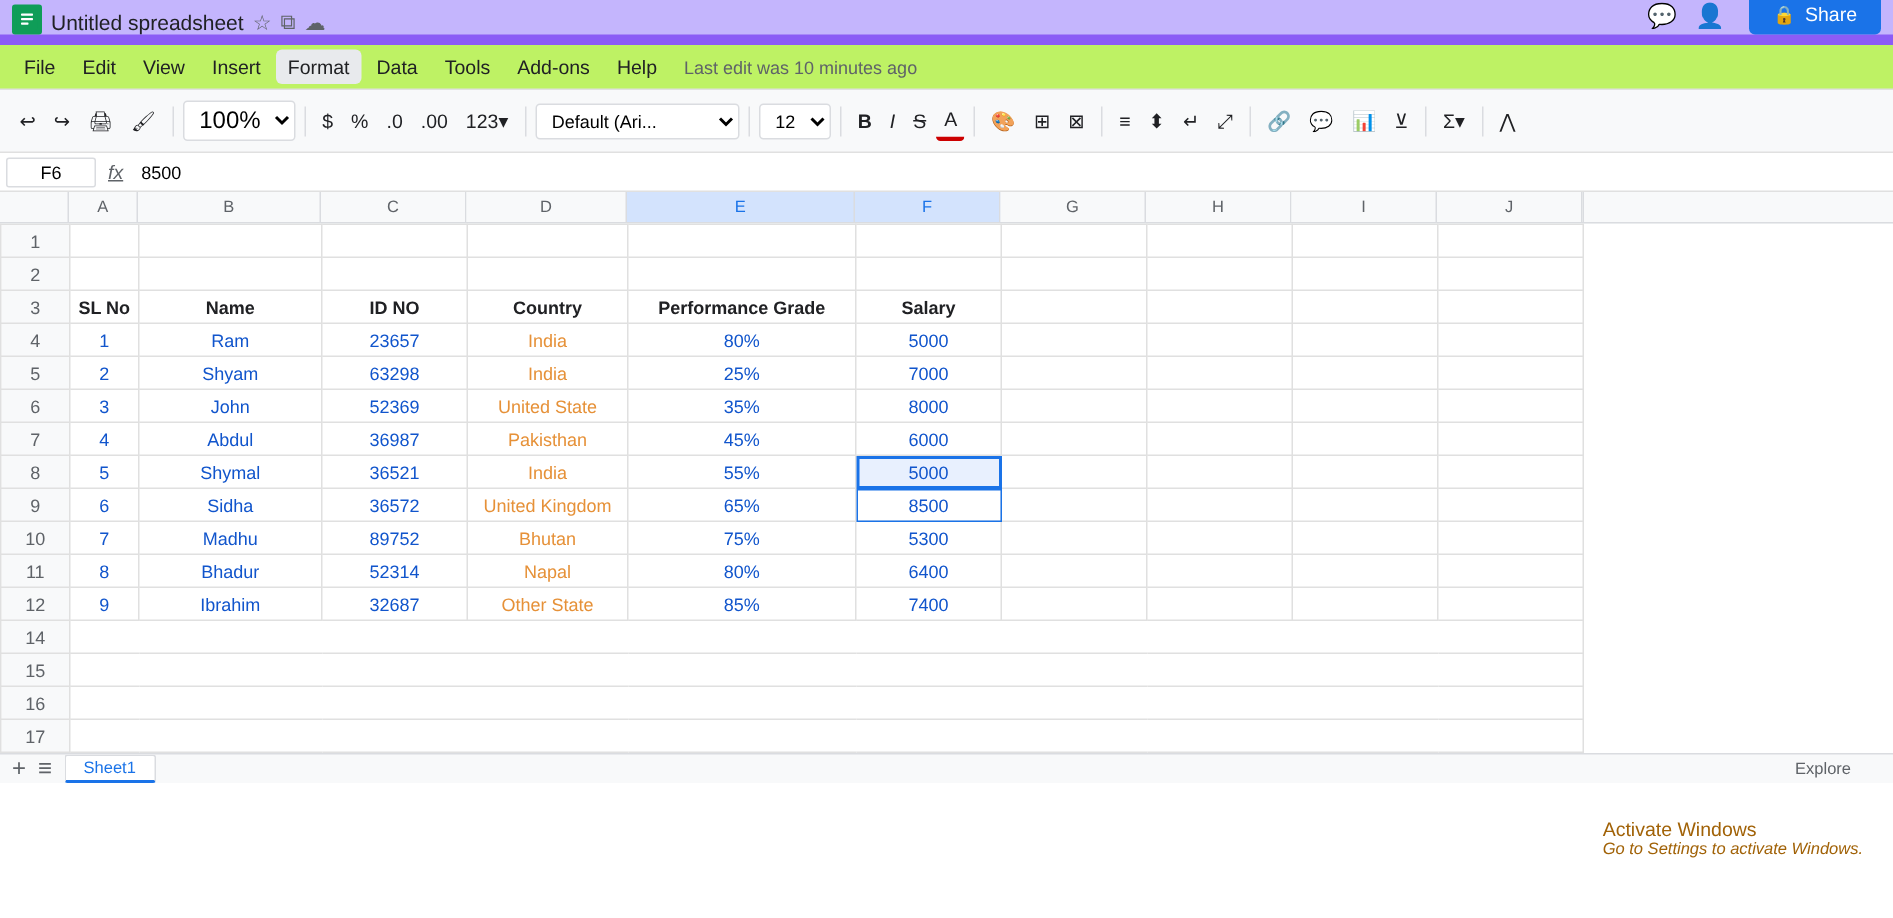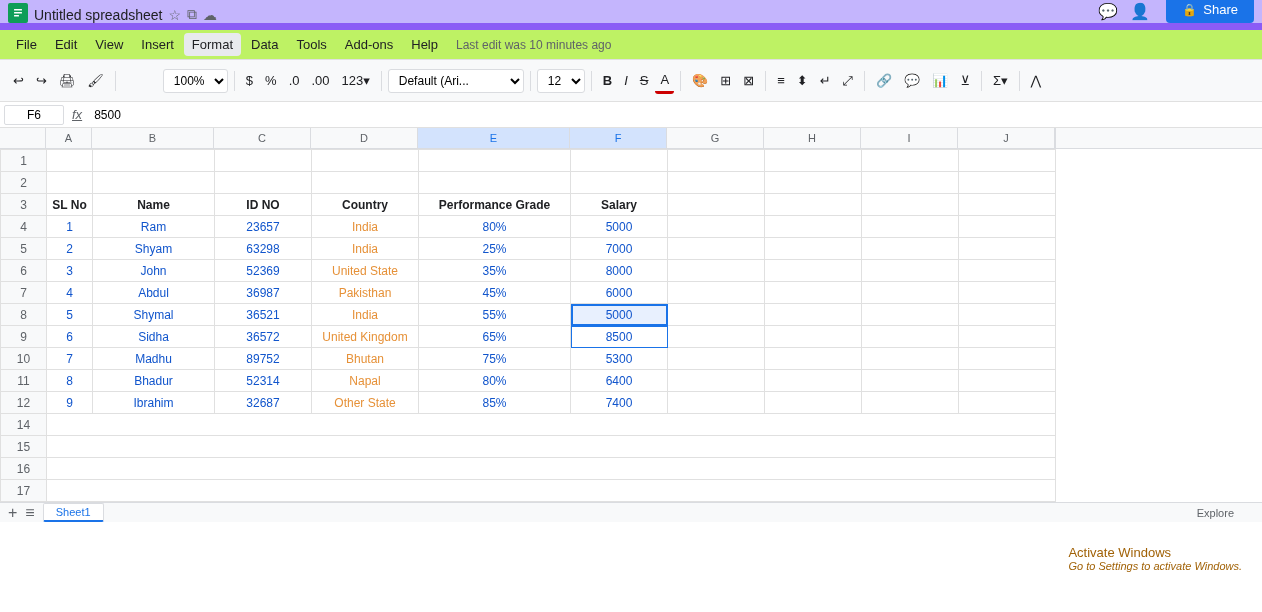--- a/index.html
+++ b/index.html
@@ -59,22 +59,22 @@
       border-bottom: 1px solid #e0e0e0;
       flex-wrap: nowrap;
       overflow: hidden;
     }
     .toolbar-btn {
       background: none; border: none; cursor: pointer; color: #202124;
       padding: 4px 5px; border-radius: 3px; font-size: 13px; display: flex; align-items: center; gap: 2px;
     }
     .toolbar-separator { width: 1px; height: 20px; background: #dadce0; margin: 0 4px; }
     .zoom-select {
-      border: 1px solid #dadce0; border-radius: 3px; padding: 3px 6px; font-size: 12px;
-      background: white; cursor: pointer; min-width: 60px; margin-left: 41px;
+      border: 1px solid #dadce0; border-radius: 3px; padding: 3px 6px; font-size: 16px;
+      background: white; cursor: pointer; min-width: 60px;
     }
     .font-select {
       border: 1px solid #dadce0; border-radius: 3px; padding: 3px 6px; font-size: 12px;
       background: white; cursor: pointer; min-width: 120px;
     }
     .font-size-select {
       border: 1px solid #dadce0; border-radius: 3px; padding: 3px 6px; font-size: 12px;
       background: white; cursor: pointer; min-width: 40px;
     }
     .tb-bold { font-weight: bold; }

